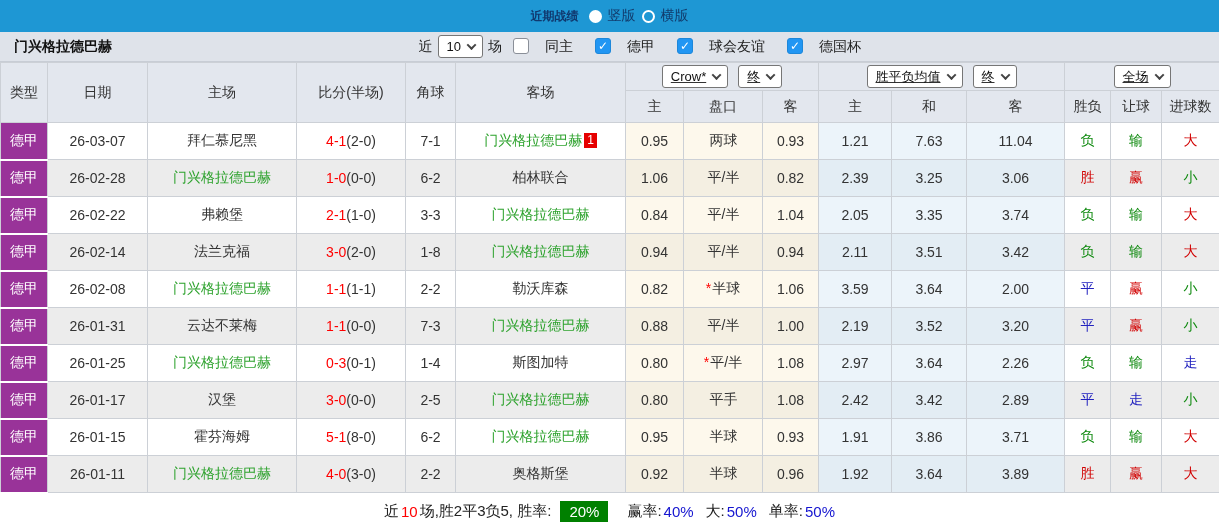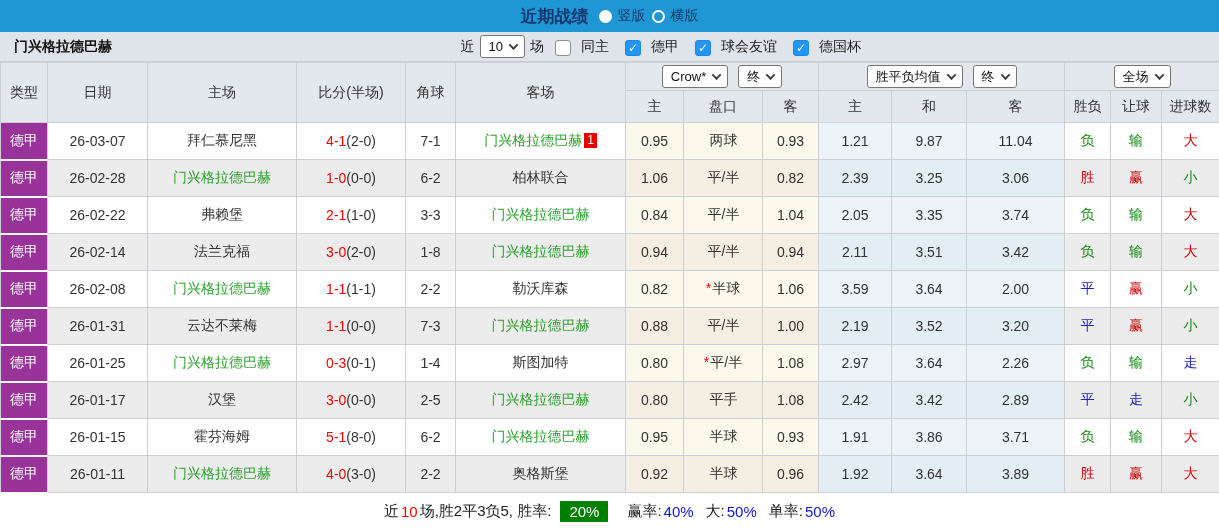--- a/index.html
+++ b/index.html
@@ -6,21 +6,21 @@
   body {
     width: 1219px; height: 528px; overflow: hidden;
     font-family: "Liberation Sans", "DejaVu Sans", sans-serif;
     background: #ffffff; color: #333;
   }
   
   .topbar {
     height: 32px; background: #1e97d4;
     display: flex; align-items: center; justify-content: center; gap: 10px;
   }
-  .topbar .title { font-size: 17px; font-weight: bold; color: #10386e; }
+  .topbar .title { font-size: 12px; font-weight: bold; color: #10386e; }
   .radio {
     width: 13px; height: 13px; border-radius: 50%;
     border: 2px solid #fff; display: inline-block; vertical-align: middle;
   }
   .radio.sel { background: #fff; }
   .radio-label { font-size: 14px; color: #123d6e; }
   .radio-group { display: flex; align-items: center; gap: 6px; }
   
   .toolbar {
     height: 30px; background: #dfe3ea; display: flex; align-items: center;
@@ -44,21 +44,21 @@
   .cbx.on  { background: #2196f3; color: #fff; border: 1px solid #1d87da; }
   .cbx.off { background: #fff; border: 1px solid #8a8f98; }
   .filters .lbl { color: #222; }
   
   table { border-collapse: collapse; table-layout: fixed; width: 1219px; }
   th, td { border: 1px solid #ccd0d6; text-align: center; font-weight: normal; overflow: hidden; white-space: nowrap; }
   thead th { background: #e3e7ee; color: #333; font-size: 14px; }
   .hrow1 th { height: 28px; }
   .hrow2 th { height: 32px; }
   .ddcell { background: #e3e7ee; }
-  .ddwrap { display: flex; align-items: center; justify-content: center; gap: 10px; }
+  .ddwrap { display: flex; align-items: center; justify-content: center; gap: 10px; text-decoration: underline; }
   tbody tr { height: 37px; font-size: 14px; }
   tbody tr.alt td { background: #ececec; }
   tbody td { background: #fff; }
   td.league {
     background: #993399 !important; color: #fff;
     border-bottom: 2px solid #fff; border-top: 1px solid #fff;
   }
   td.ah  { background: #fdf8ec !important; margin-left: 42px; }
   td.eu  { background: #ecf4fa !important; }
   tr.alt td.ah { background: #f4efe2 !important; }
@@ -101,21 +101,21 @@
 
 <div class="toolbar">
   <span class="team-title">门兴格拉德巴赫</span>
   <div class="filters">
     <span class="lbl">近</span>
     <span class="select">
       <span>10</span>
       <span class="chev"></span>
     </span>
     <span class="lbl">场</span>
-    <span id="checkbox-group" style="display:flex;align-items:flex-end;gap:10px;">
+    <span id="checkbox-group" style="display:flex;align-items:flex-start;gap:16px;">
         <span class="cbx off" style="margin-left: 6px;"></span>
         <span class="lbl">同主</span>
         <span class="cbx on" style="margin-left: 6px;">✓</span>
         <span class="lbl">德甲</span>
         <span class="cbx on" style="margin-left: 6px;">✓</span>
         <span class="lbl">球会友谊</span>
         <span class="cbx on" style="margin-left: 6px;">✓</span>
         <span class="lbl">德国杯</span>
       </span>
   </div>
@@ -197,21 +197,21 @@
     <td class="league">德甲</td>
     <td>26-03-07</td>
     <td>拜仁慕尼黑</td>
     <td><span class="s-main">4-1</span><span class="s-half">(2-0)</span></td>
     <td>7-1</td>
     <td><span class="tg">门兴格拉德巴赫</span><span class="badge">1</span></td>
     <td class="ah">0.95</td>
     <td class="ah"><span class="star"></span><span>两球</span></td>
     <td class="ah">0.93</td>
     <td class="eu">1.21</td>
-    <td class="eu">9.87</td>
+    <td class="eu">7.63</td>
     <td class="eu">11.04</td>
     <td class="c-green">负</td>
     <td class="c-green">输</td>
     <td class="c-red">大</td>
   </tr>
       <tr class="alt">
     <td class="league">德甲</td>
     <td>26-02-28</td>
     <td class="tg">门兴格拉德巴赫</td>
     <td><span class="s-main">1-0</span><span class="s-half">(0-0)</span></td>

